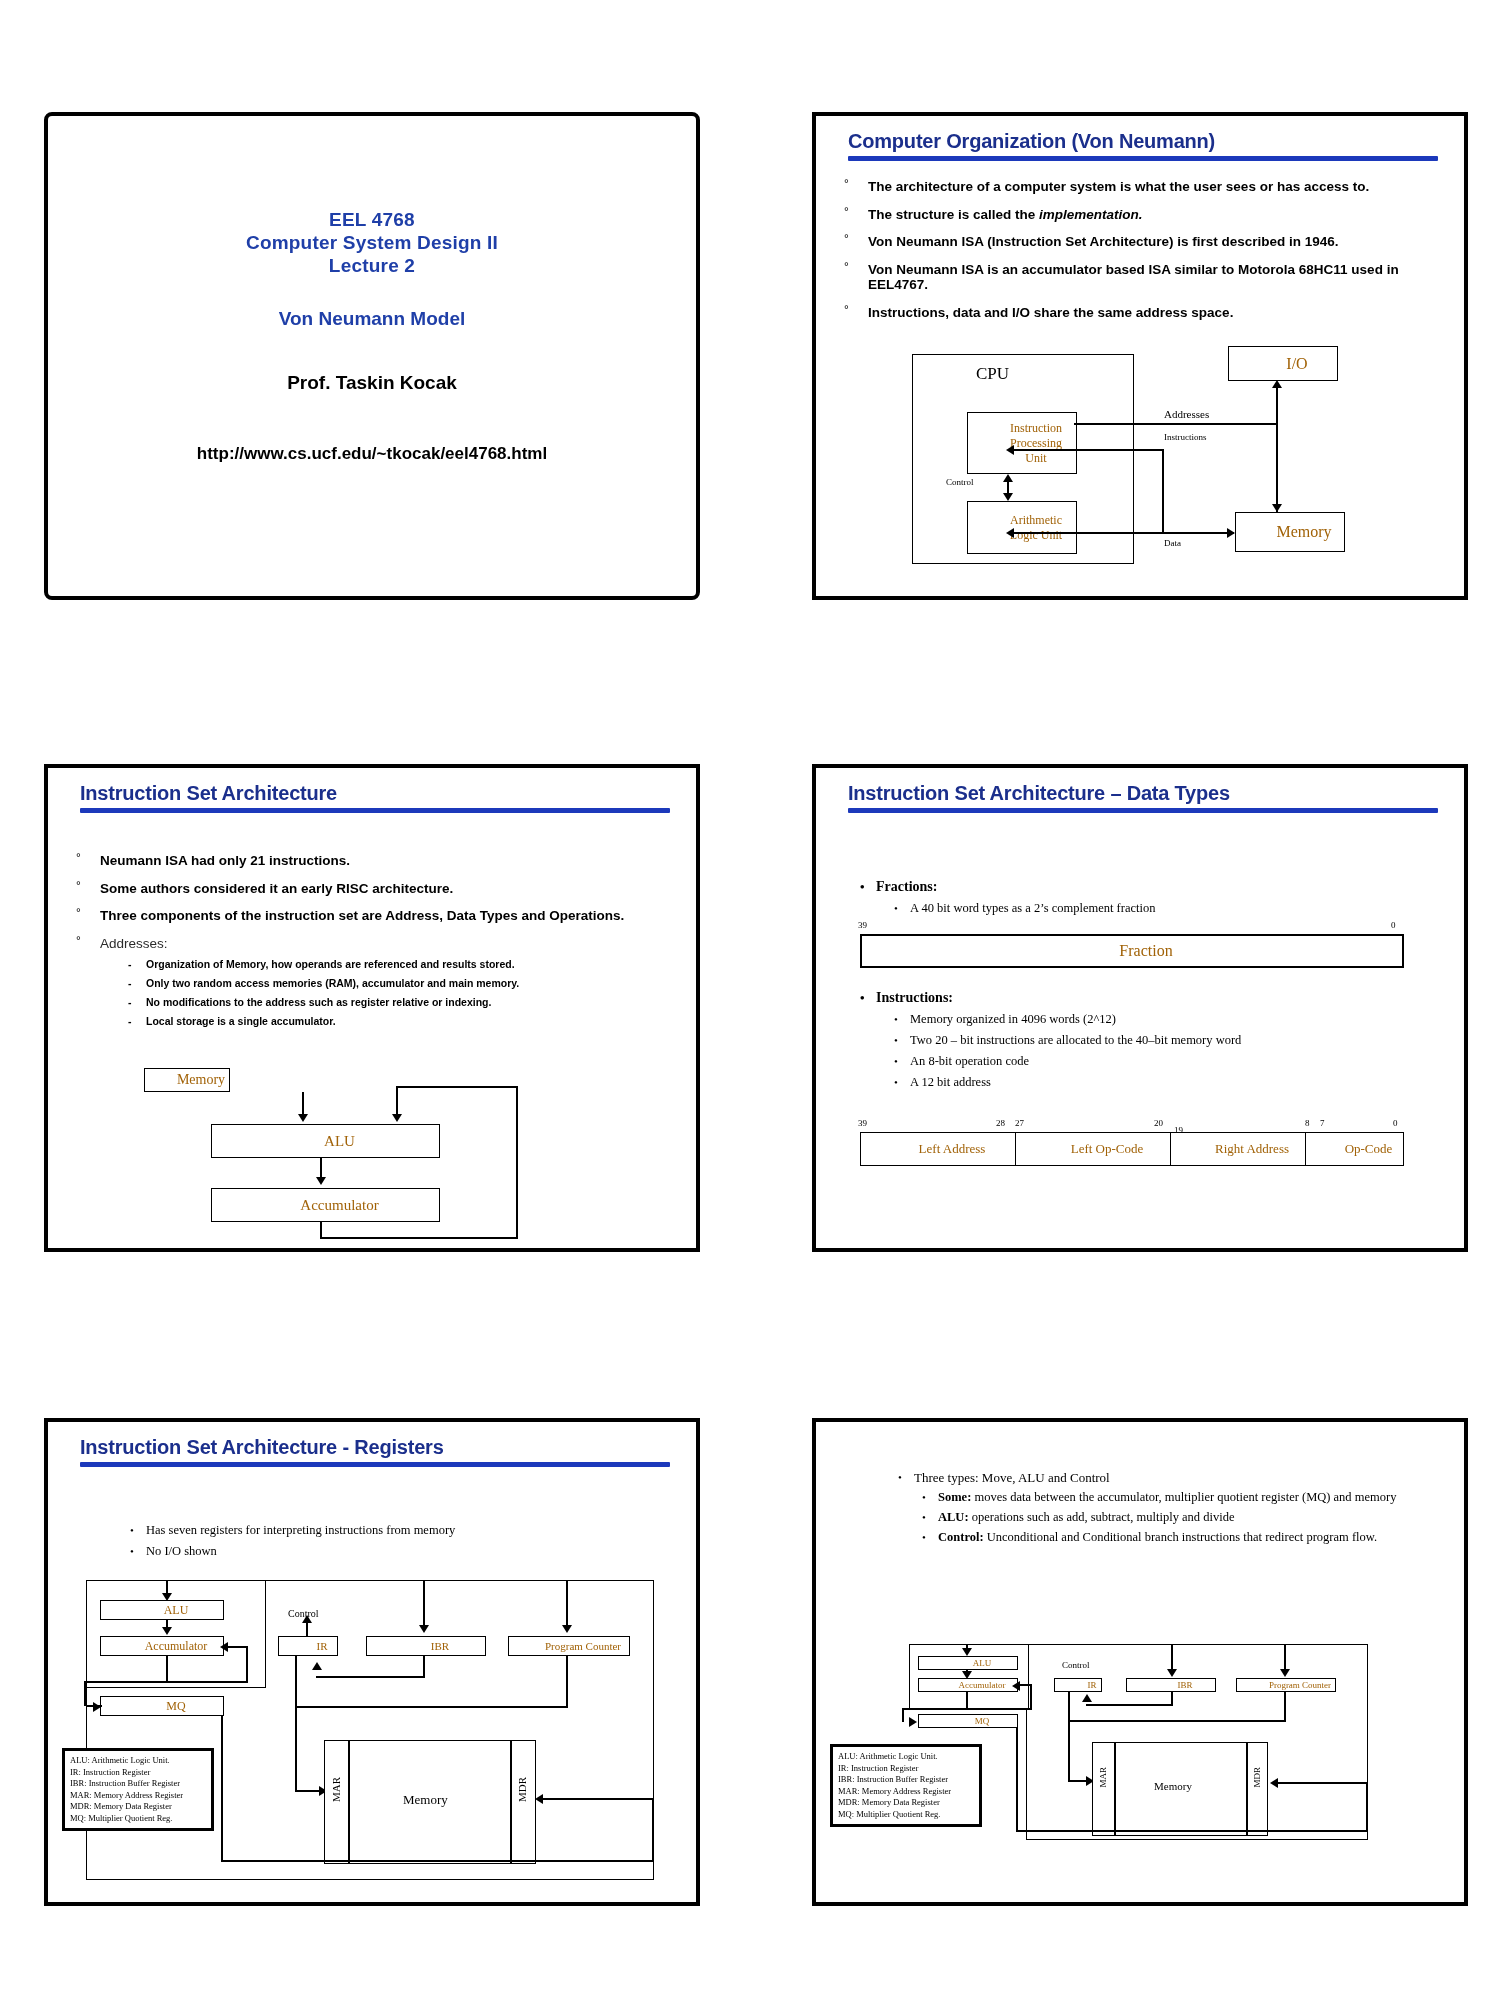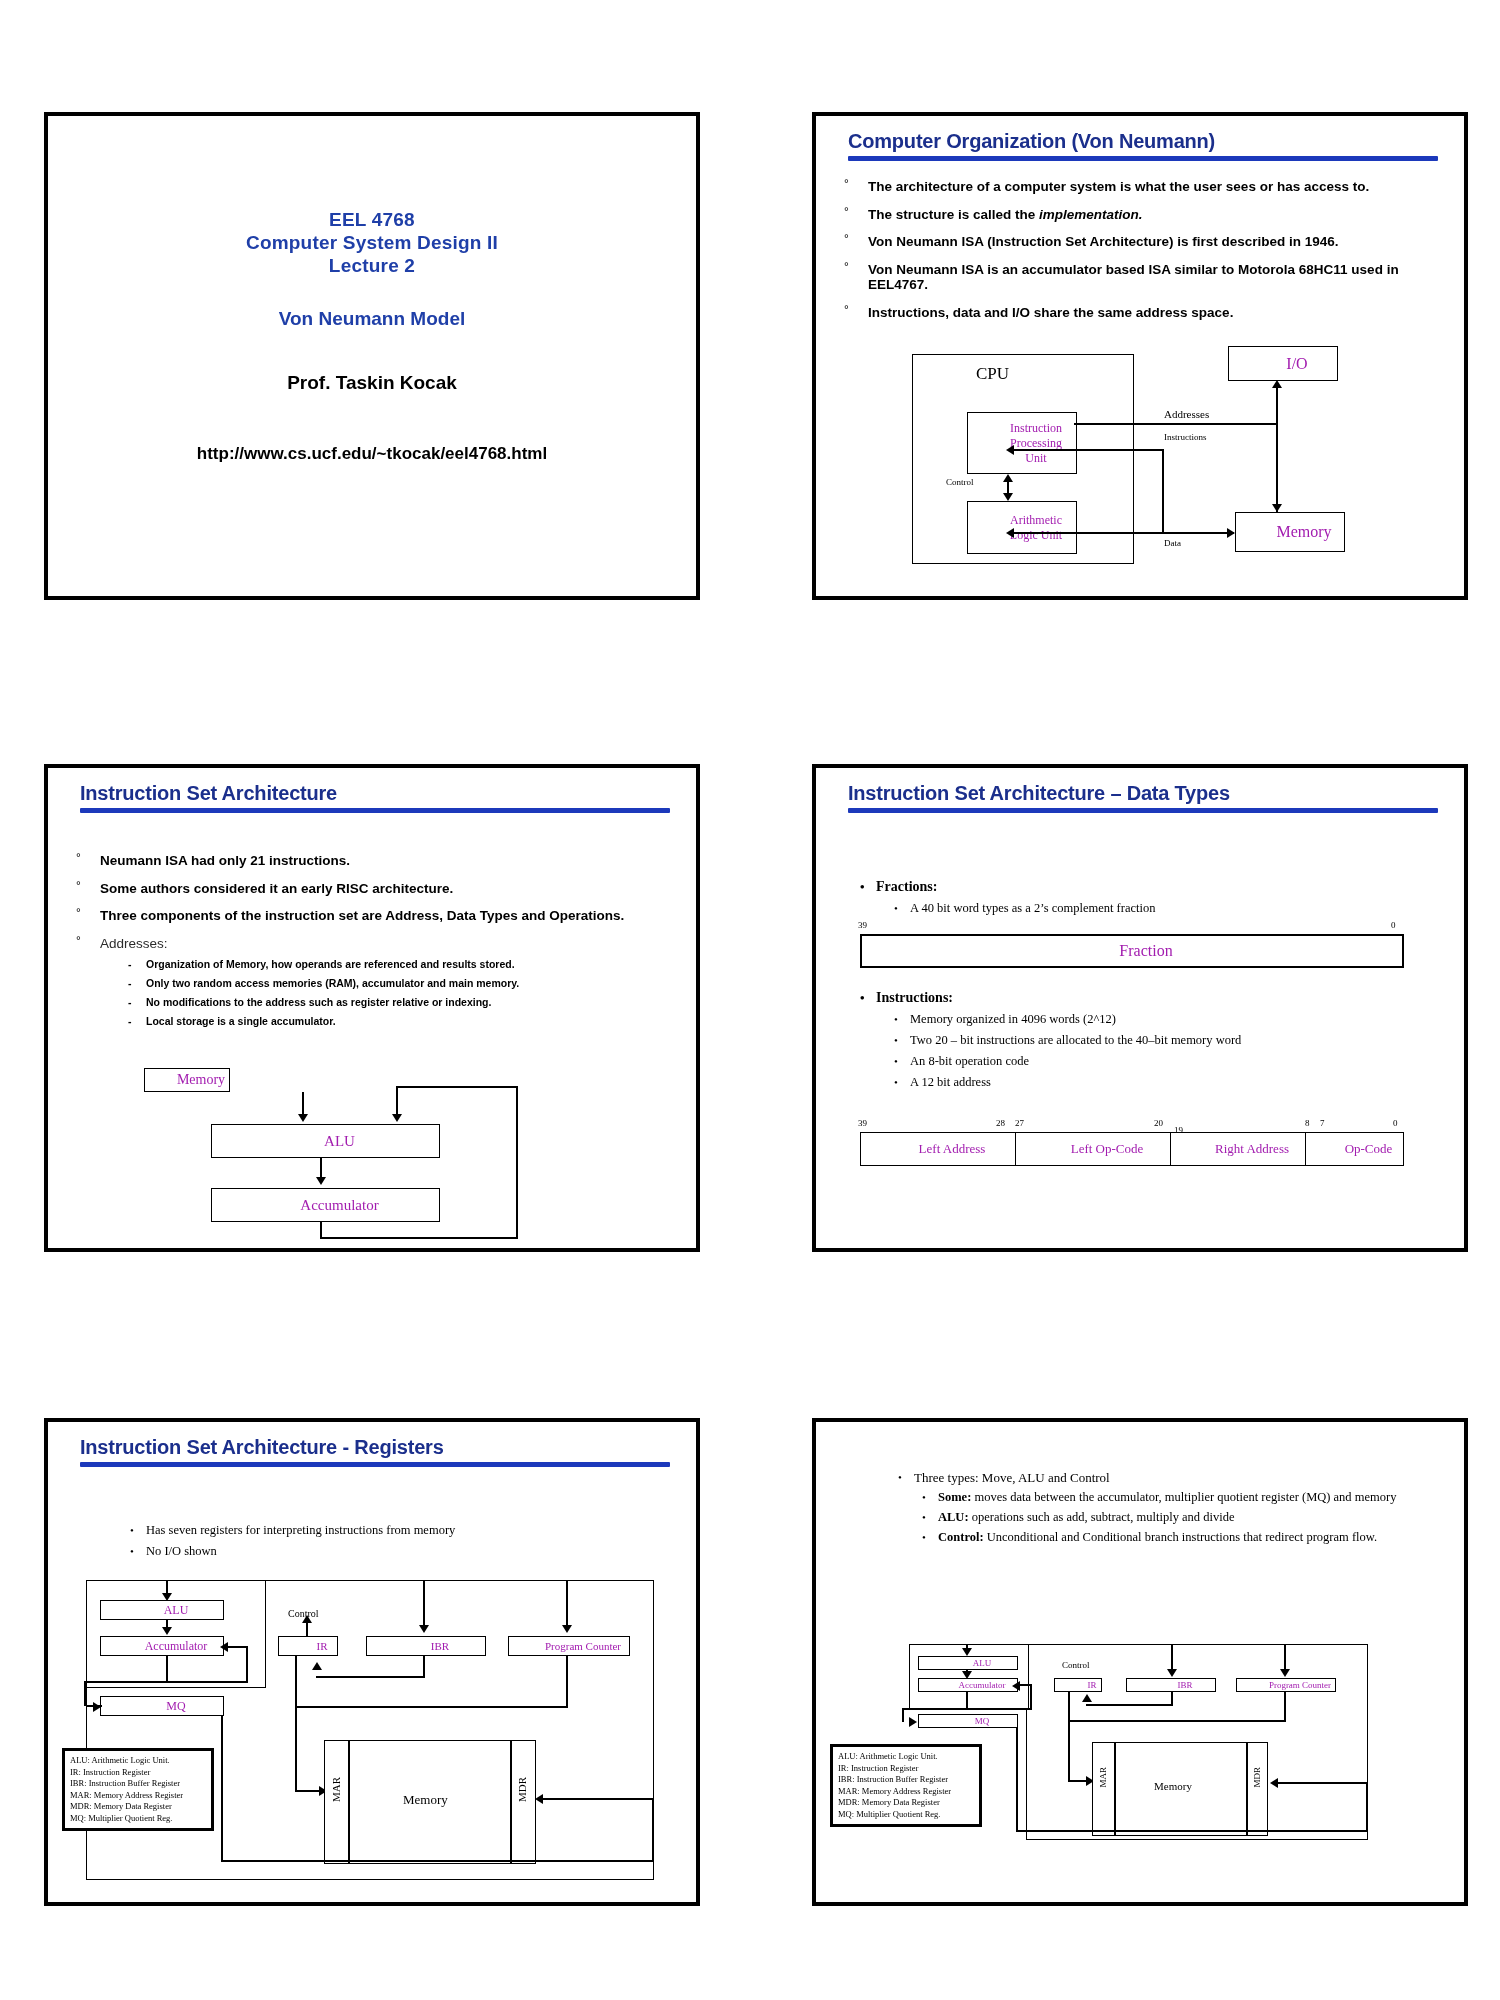--- a/index.html
+++ b/index.html
@@ -14,21 +14,21 @@
     width: 1500px; height: 2000px;
     background: #ffffff;
   }
   .slide {
     position: absolute;
     border: 4px solid #000000;
     background: #ffffff;
     overflow: hidden;
   }
   
-  #slide-1 { left: 44px;  top: 112px;  width: 656px; height: 488px; }
+  #slide-1 { left: 44px;  top: 112px;  width: 656px; height: 488px; border-radius: 8px; }
   #slide-2 { left: 812px; top: 112px;  width: 656px; height: 488px; }
   #slide-3 { left: 44px;  top: 764px;  width: 656px; height: 488px; }
   #slide-4 { left: 812px; top: 764px;  width: 656px; height: 488px; }
   #slide-5 { left: 44px;  top: 1418px; width: 656px; height: 488px; }
   #slide-6 { left: 812px; top: 1418px; width: 656px; height: 488px; }
 
   
   .title-slide { padding-top: 92px; text-align: center; }
   .ts-main {
     color: #1F3FA8; font-weight: bold; font-size: 19px; line-height: 23px;
@@ -92,21 +92,21 @@
     position: relative; padding-left: 96px; margin-top: 5px;
     font-size: 12.5px; color: #000; line-height: 15px;
   }
   .sl3 .mk { position: absolute; left: 80px; top: 0; font-size: 11px; }
   .sl3 b, .sl2 b { font-weight: bold; }
 
   
   .dbox {
     position: absolute; border: 1.5px solid #000; background: #fff;
     display: flex; align-items: center; justify-content: center;
-    font-family: "Liberation Serif", serif; color: #a21caf; text-align: right; padding-left: 28px;
+    font-family: "Liberation Serif", serif; color: #a16207; text-align: right; padding-left: 28px;
   }
   .dline { position: absolute; background: #000; }
   .hline { height: 2px; }
   .vline { width: 2px; }
   .dlabel {
     position: absolute; font-family: "Liberation Serif", serif;
     color: #000; white-space: nowrap;
   }
   .arrow-d, .arrow-u, .arrow-l, .arrow-r {
     position: absolute; width: 0; height: 0;

